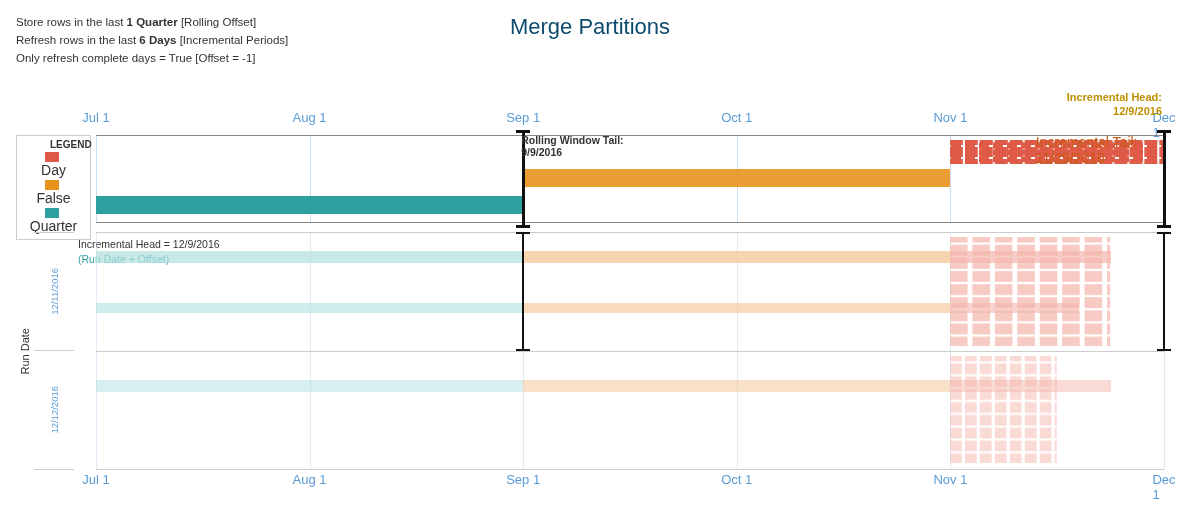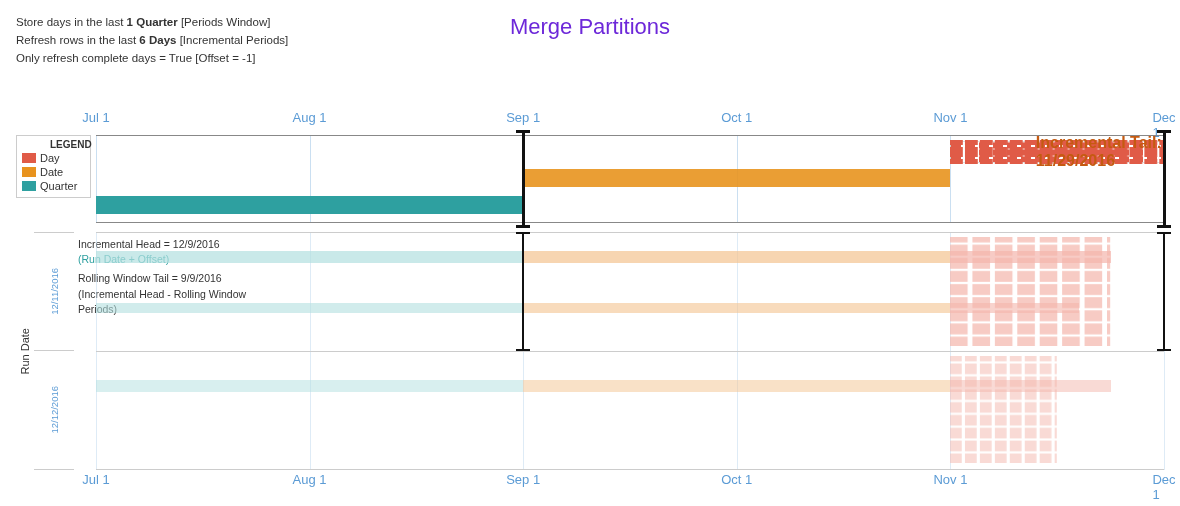--- a/index.html
+++ b/index.html
@@ -1,76 +1,80 @@
 <!DOCTYPE html>
 <html><head>
   <meta charset="utf-8">
   <style>
     * { box-sizing: border-box; margin: 0; padding: 0; }
     body { font-family: 'Segoe UI', Arial, sans-serif; background: #fff; width: 1180px; height: 506px; overflow: hidden; font-size: 12px; color: #333; }
 
     .page { width: 1180px; height: 506px; position: relative; padding: 14px 16px; }
 
-    .title { text-align: center; font-size: 22px; font-weight: 300; color: #6d28d9; position: absolute; top: 14px; left: 50%; transform: translateX(-50%); white-space: nowrap; }
+    .title { text-align: center; font-size: 22px; font-weight: 300; color: #0c4a6e; position: absolute; top: 14px; left: 50%; transform: translateX(-50%); white-space: nowrap; }
 
     .info-panel { position: absolute; top: 14px; left: 16px; font-size: 11.5px; line-height: 1.55; }
     .info-panel .bold { font-weight: bold; }
 
     
     .chart-area { position: absolute; top: 90px; left: 16px; right: 16px; bottom: 16px; }
 
     
     .axis-top { position: absolute; top: 20px; left: 80px; right: 0; height: 20px; }
 
     .axis-label { position: absolute; font-size: 13px; color: #5b9bd5; transform: translateX(-50%); }
 
     
     .legend { position: absolute; top: 45px; left: 0; width: 75px; border: 1px solid #ccc; padding: 3px 5px; background: #fff; }
     .legend-title { font-size: 10px; font-weight: bold; margin-bottom: 2px; padding-left: 28px; }
-    .legend-item { display: flex; align-items: center; margin-bottom: 2px; font-size: 11px; }
+    .legend-item { display: flex; align-items: center; margin-bottom: 2px; font-size: 14px; flex-direction: column; }
     .legend-swatch { width: 14px; height: 10px; margin-right: 4px; flex-shrink: 0; }
   </style>
 </head>
 <body>
 
 <div class="page">
   <div class="title">Merge Partitions</div>
 
   <div class="info-panel">
     <div>
-      <span>Store days in the last </span><span class="bold">1 Quarter</span><span> [Periods Window]</span>
+      <span>Store rows in the last </span><span class="bold">1 Quarter</span><span> [Rolling Offset]</span>
     </div>
     <div>
       <span>Refresh rows in the last </span><span class="bold">6 Days</span><span> [Incremental Periods]</span>
     </div>
     <div>Only refresh complete days = True [Offset = -1]</div>
   </div>
 
   <div class="chart-area">
 
     <div class="axis-top" style="position:absolute;top:20px;left:80px;right:0;height:16px;">
 
       <span class="axis-label" style="left:0%;">Jul 1</span>
       <span class="axis-label" style="left:20%;">Aug 1</span>
       <span class="axis-label" style="left:40%;">Sep 1</span>
       <span class="axis-label" style="left:60%;">Oct 1</span>
       <span class="axis-label" style="left:80%;">Nov 1</span>
       <span class="axis-label" style="left:100%;">Dec 1</span>
     </div>
 
+    <div style="position:absolute;top:0px;right:2px;text-align:right;font-size:11px;color:#bf8f00;font-weight:600;line-height:1.3;">
+      <div>Incremental Head:</div>
+      <div>12/9/2016</div>
+    </div>
 
     <div class="legend" style="top:45px;">
       <div class="legend-title">LEGEND</div>
       <div class="legend-item">
         <div class="legend-swatch" style="background:#e05b47;"></div>
         <span>Day</span>
       </div>
       <div class="legend-item">
         <div class="legend-swatch" style="background:#e8931e;"></div>
-        <span>Date</span>
+        <span>False</span>
       </div>
       <div class="legend-item">
         <div class="legend-swatch" style="background:#2ea0a0;"></div>
         <span>Quarter</span>
       </div>
     </div>
 
     <div style="position:absolute;top:45px;left:80px;right:0;height:88px;border-top:1px solid #888;border-bottom:1px solid #888;">
 
       <div style="position:absolute;top:0;bottom:0;left:0%;width:1px;background:#bdd7ee;opacity:0.8;"></div>
@@ -102,43 +106,45 @@
         <div style="width:3px;background:#111;margin:0 auto;height:calc(100% - 6px);"></div>
         <div style="width:14px;height:3px;background:#111;"></div>
       </div>
 
       <div style="position:absolute;left:100%;top:-6px;bottom:-6px;width:14px;transform:translateX(-50%);">
         <div style="width:14px;height:3px;background:#111;"></div>
         <div style="width:3px;background:#111;margin:0 auto;height:calc(100% - 6px);"></div>
         <div style="width:14px;height:3px;background:#111;"></div>
       </div>
 
-
-      <div style="position:absolute;top:-2px;left:88%;font-size:16px;font-weight:700;color:#c55a11;white-space:nowrap;">
+      <div style="position:absolute;top:-2px;left:40%;transform:translateX(-10px);font-size:10.5px;font-weight:600;color:#333;white-space:nowrap;padding-left:8px;">
+        Rolling Window Tail:<br>9/9/2016
+      </div>
+
+      <div style="position:absolute;top:-2px;left:88%;font-size:14px;font-weight:400;color:#c55a11;white-space:nowrap;">
         Incremental Tail:<br>11/29/2016
       </div>
 
     </div>
 
     <div style="position:absolute;top:142px;left:0;right:0;bottom:20px;">
 
       <div style="position:absolute;left:0;top:0;bottom:0;width:18px;display:flex;align-items:center;justify-content:center;">
         <span style="writing-mode:vertical-rl;transform:rotate(180deg);font-size:11px;color:#333;">Run Date</span>
       </div>
 
       <div style="position:absolute;left:18px;top:0;height:50%;width:40px;display:flex;align-items:center;justify-content:center;border-top:1px solid #ccc;border-bottom:1px solid #ccc;">
         <span style="writing-mode:vertical-rl;transform:rotate(180deg);font-size:9.5px;color:#5b9bd5;white-space:nowrap;">12/11/2016</span>
       </div>
       <div style="position:absolute;left:18px;top:50%;height:50%;width:40px;display:flex;align-items:center;justify-content:center;border-bottom:1px solid #ccc;">
         <span style="writing-mode:vertical-rl;transform:rotate(180deg);font-size:9.5px;color:#5b9bd5;white-space:nowrap;">12/12/2016</span>
       </div>
 
       <div style="position:absolute;left:62px;top:5px;width:200px;font-size:10.5px;line-height:1.45;color:#333;">
         <div style="margin-bottom:4px;">Incremental Head = 12/9/2016<br><span style="color:#2ea0a0;">(Run Date + Offset)</span></div>
-        <div>Rolling Window Tail = 9/9/2016<br>(Incremental Head - Rolling Window<br>Periods)</div>
       </div>
 
       <div style="position:absolute;left:80px;right:0;top:0;bottom:0;">
 
         <div style="position:absolute;top:0;bottom:0;left:0%;width:1px;background:#bdd7ee;opacity:0.5;"></div>
         <div style="position:absolute;top:0;bottom:0;left:20%;width:1px;background:#bdd7ee;opacity:0.5;"></div>
         <div style="position:absolute;top:0;bottom:0;left:40%;width:1px;background:#bdd7ee;opacity:0.5;"></div>
         <div style="position:absolute;top:0;bottom:0;left:60%;width:1px;background:#bdd7ee;opacity:0.5;"></div>
         <div style="position:absolute;top:0;bottom:0;left:80%;width:1px;background:#bdd7ee;opacity:0.5;"></div>
         <div style="position:absolute;top:0;bottom:0;left:100%;width:1px;background:#bdd7ee;opacity:0.5;"></div>

